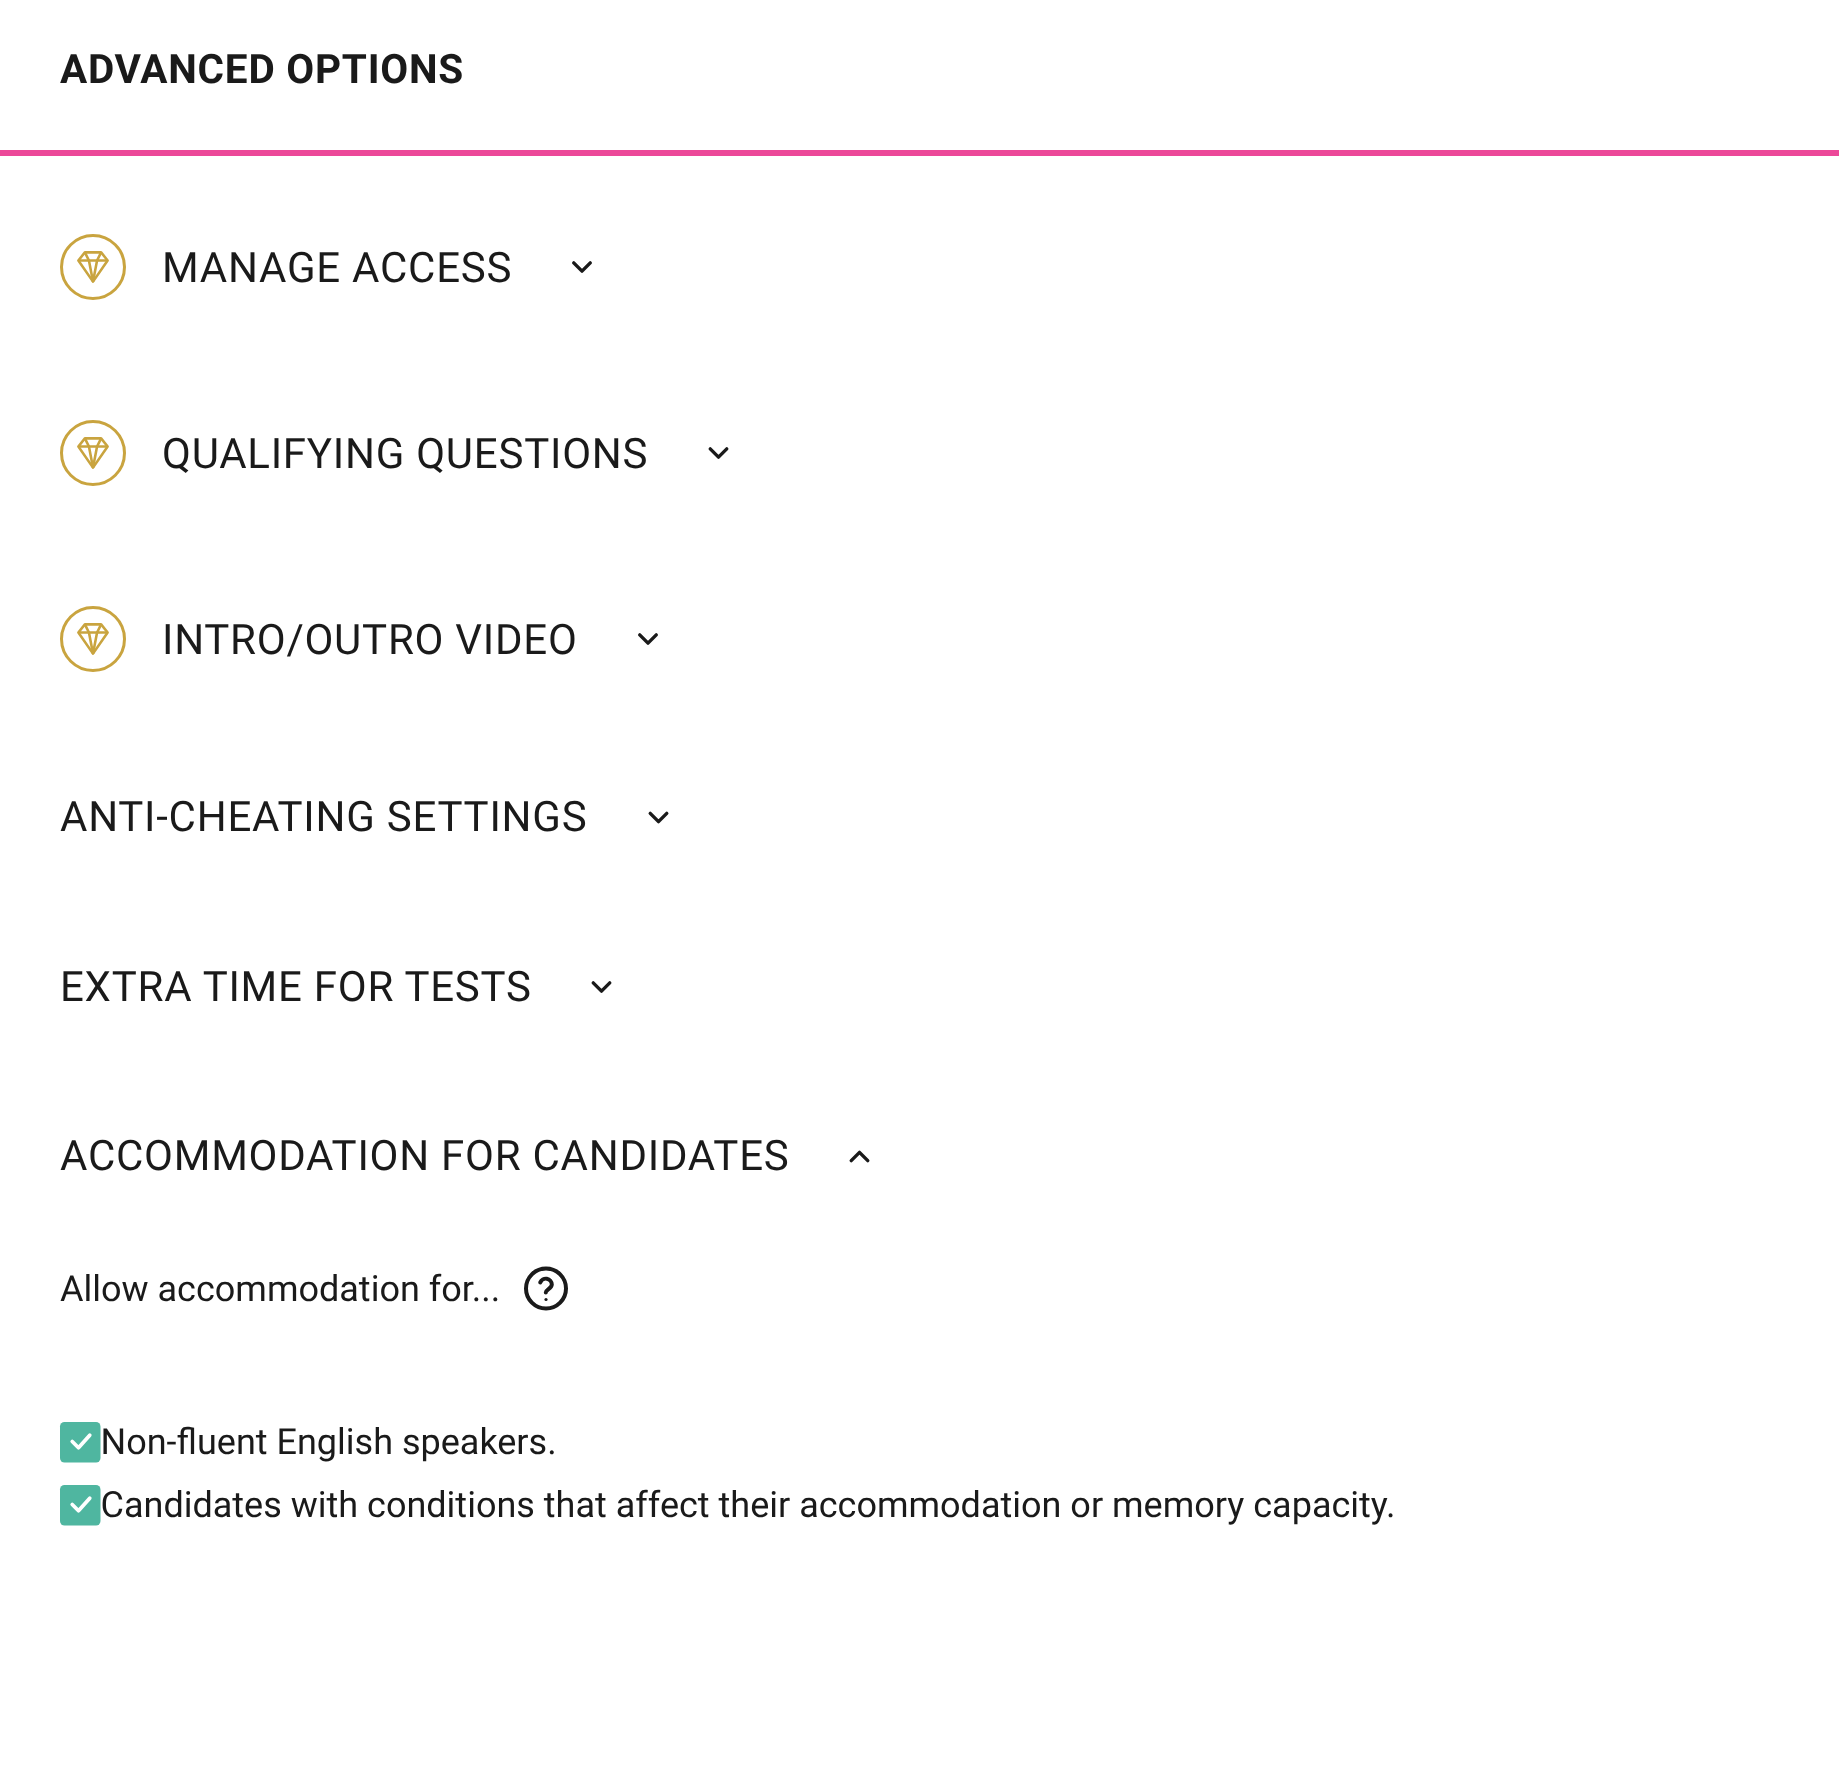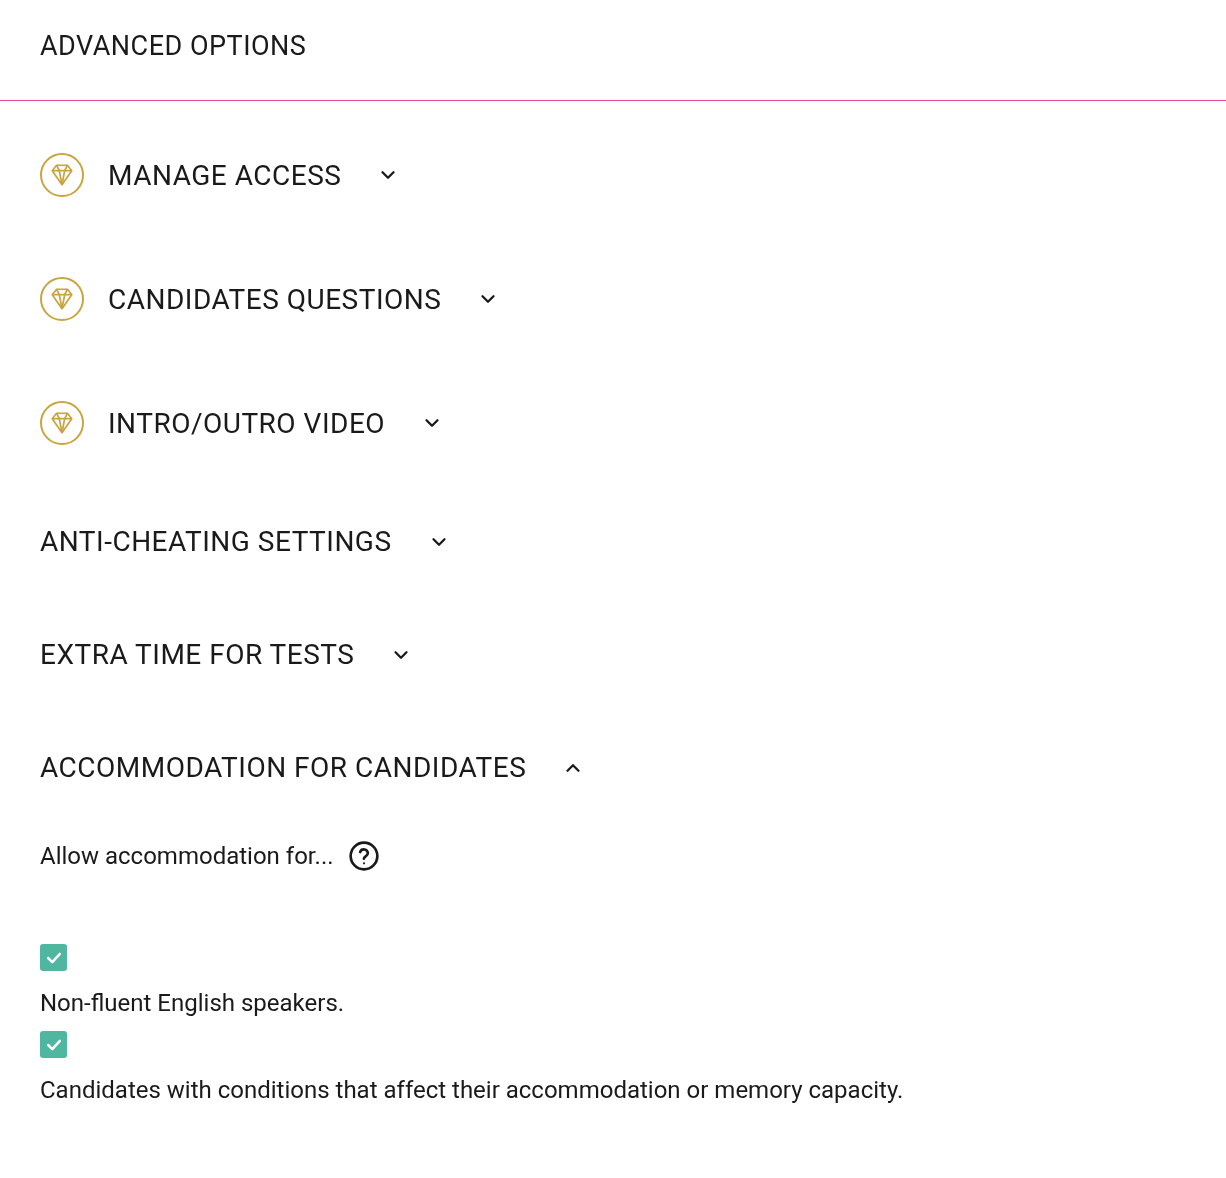--- a/index.html
+++ b/index.html
@@ -8,24 +8,24 @@
       padding: 0;
     }
     body {
       font-family: -apple-system, BlinkMacSystemFont, "Segoe UI", Roboto, "Helvetica Neue", Arial, sans-serif;
       background: #ffffff;
       color: #1a1a1a;
       width: 1226px;
     }
     .page-title {
       font-size: 27px;
-      font-weight: 400;
+      font-weight: 700;
       letter-spacing: 0.5px;
       padding: 30px 40px 38px 40px;
-      border-bottom: 1px solid #ec4899;
+      border-bottom: 4px solid #ec4899;
     }
     .sections {
       padding: 0 40px;
     }
     .section-row {
       display: flex;
       align-items: center;
       gap: 24px;
       padding: 52px 0 28px 0;
       cursor: pointer;
@@ -78,24 +78,22 @@
       display: inline-flex;
       align-items: center;
       justify-content: center;
     }
     .help-icon svg {
       width: 32px;
       height: 32px;
     }
     .checkbox-row {
       display: flex;
-      align-items: flex-start;
-      gap: 18px;
+      align-items: center;
       margin-bottom: 14px;
-      flex-direction: column;
     }
     .checkbox {
       width: 27px;
       height: 27px;
       background: #4fb6a0;
       border-radius: 3px;
       display: flex;
       align-items: center;
       justify-content: center;
       flex-shrink: 0;
@@ -136,21 +134,21 @@
 
   <div class="section-row">
     <span class="diamond-badge">
       <svg viewBox="0 0 24 24" fill="none" stroke="#c9a43f" stroke-width="1.6" stroke-linejoin="round">
         <path d="M3 8 L7 3 L17 3 L21 8 L12 21 L3 8 Z"></path>
         <path d="M3 8 L21 8"></path>
         <path d="M7 3 L9.5 8 L12 21"></path>
         <path d="M17 3 L14.5 8 L12 21"></path>
       </svg>
     </span>
-    <span class="section-title">CANDIDATES QUESTIONS</span>
+    <span class="section-title">QUALIFYING QUESTIONS</span>
     <span class="chevron">
       <svg viewBox="0 0 24 24" fill="none" stroke="#1a1a1a" stroke-width="2.5" stroke-linecap="round" stroke-linejoin="round">
         <polyline points="6 9 12 15 18 9"></polyline>
       </svg>
     </span>
   </div>
 
   <div class="section-row">
     <span class="diamond-badge">
       <svg viewBox="0 0 24 24" fill="none" stroke="#c9a43f" stroke-width="1.6" stroke-linejoin="round">

